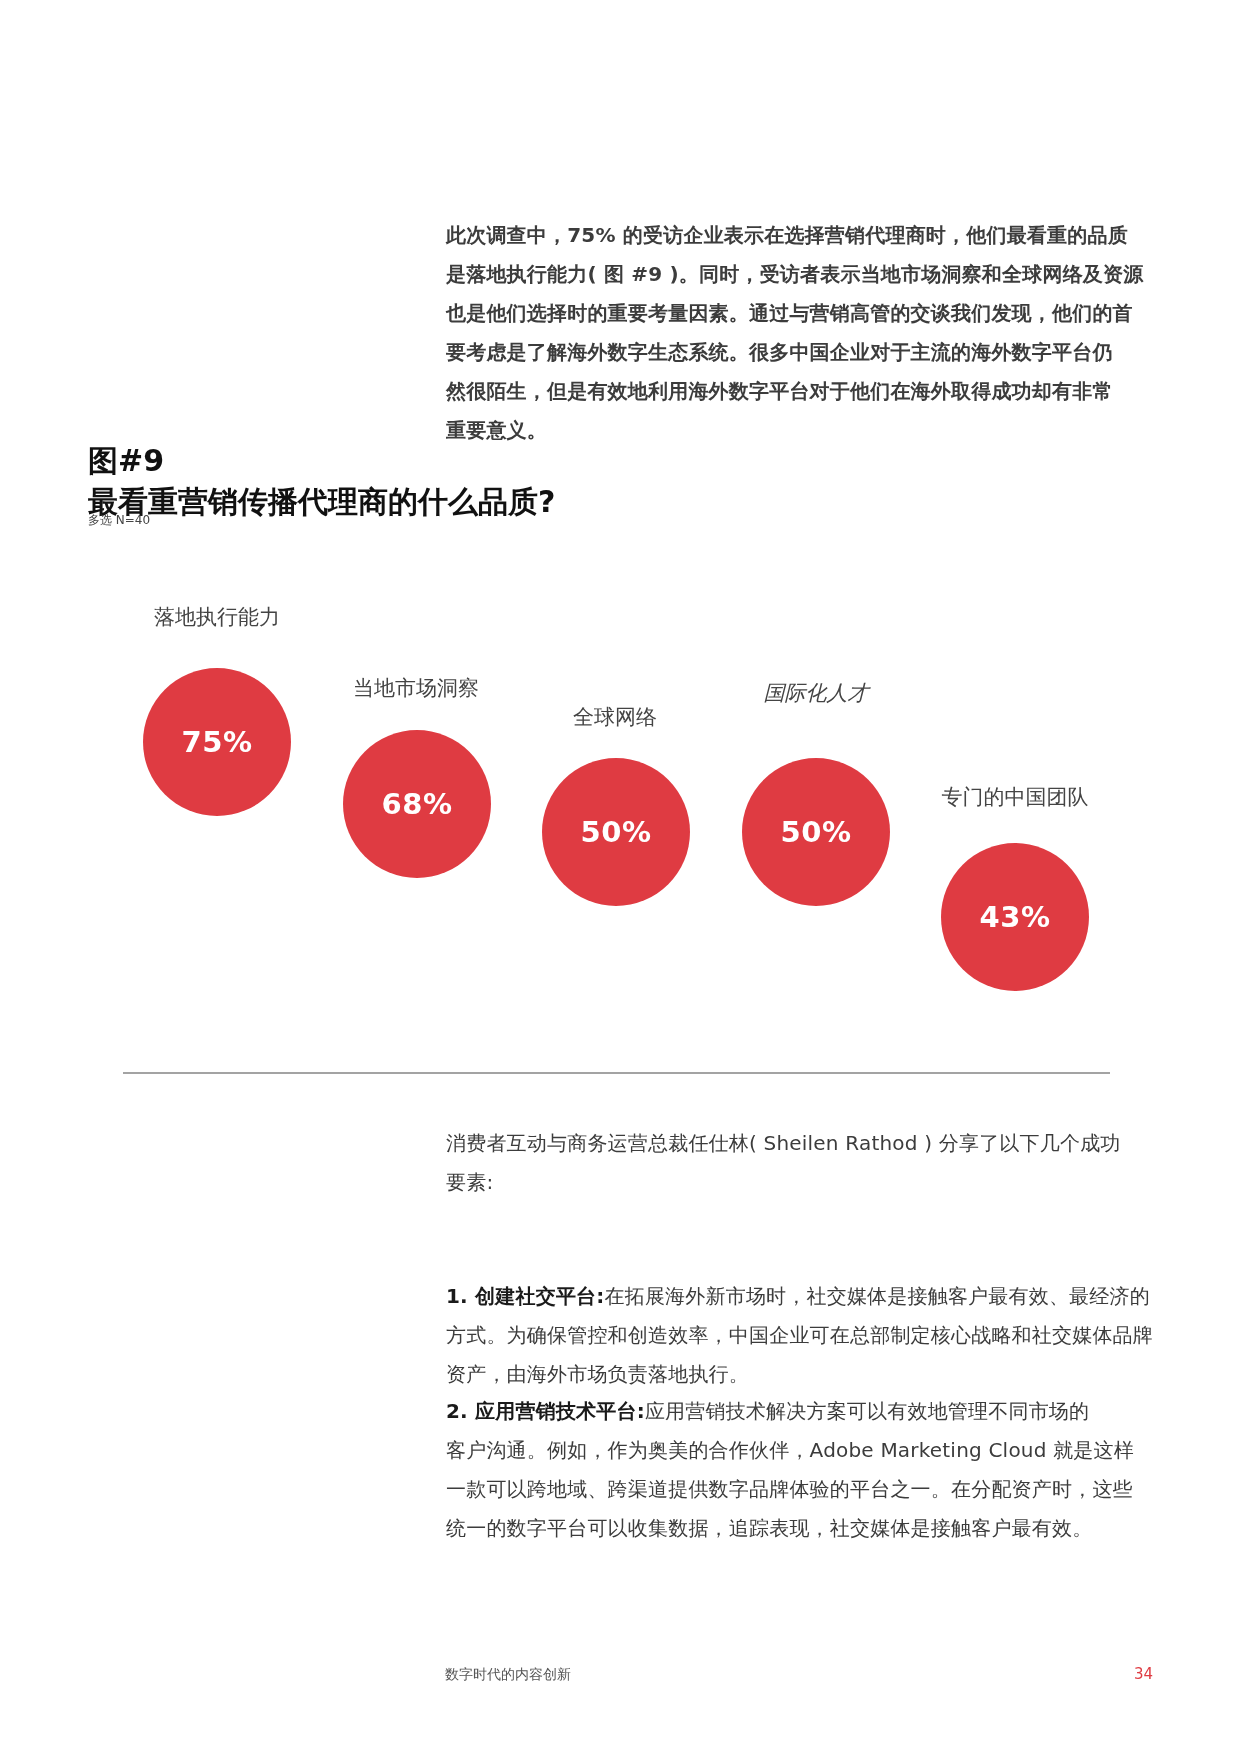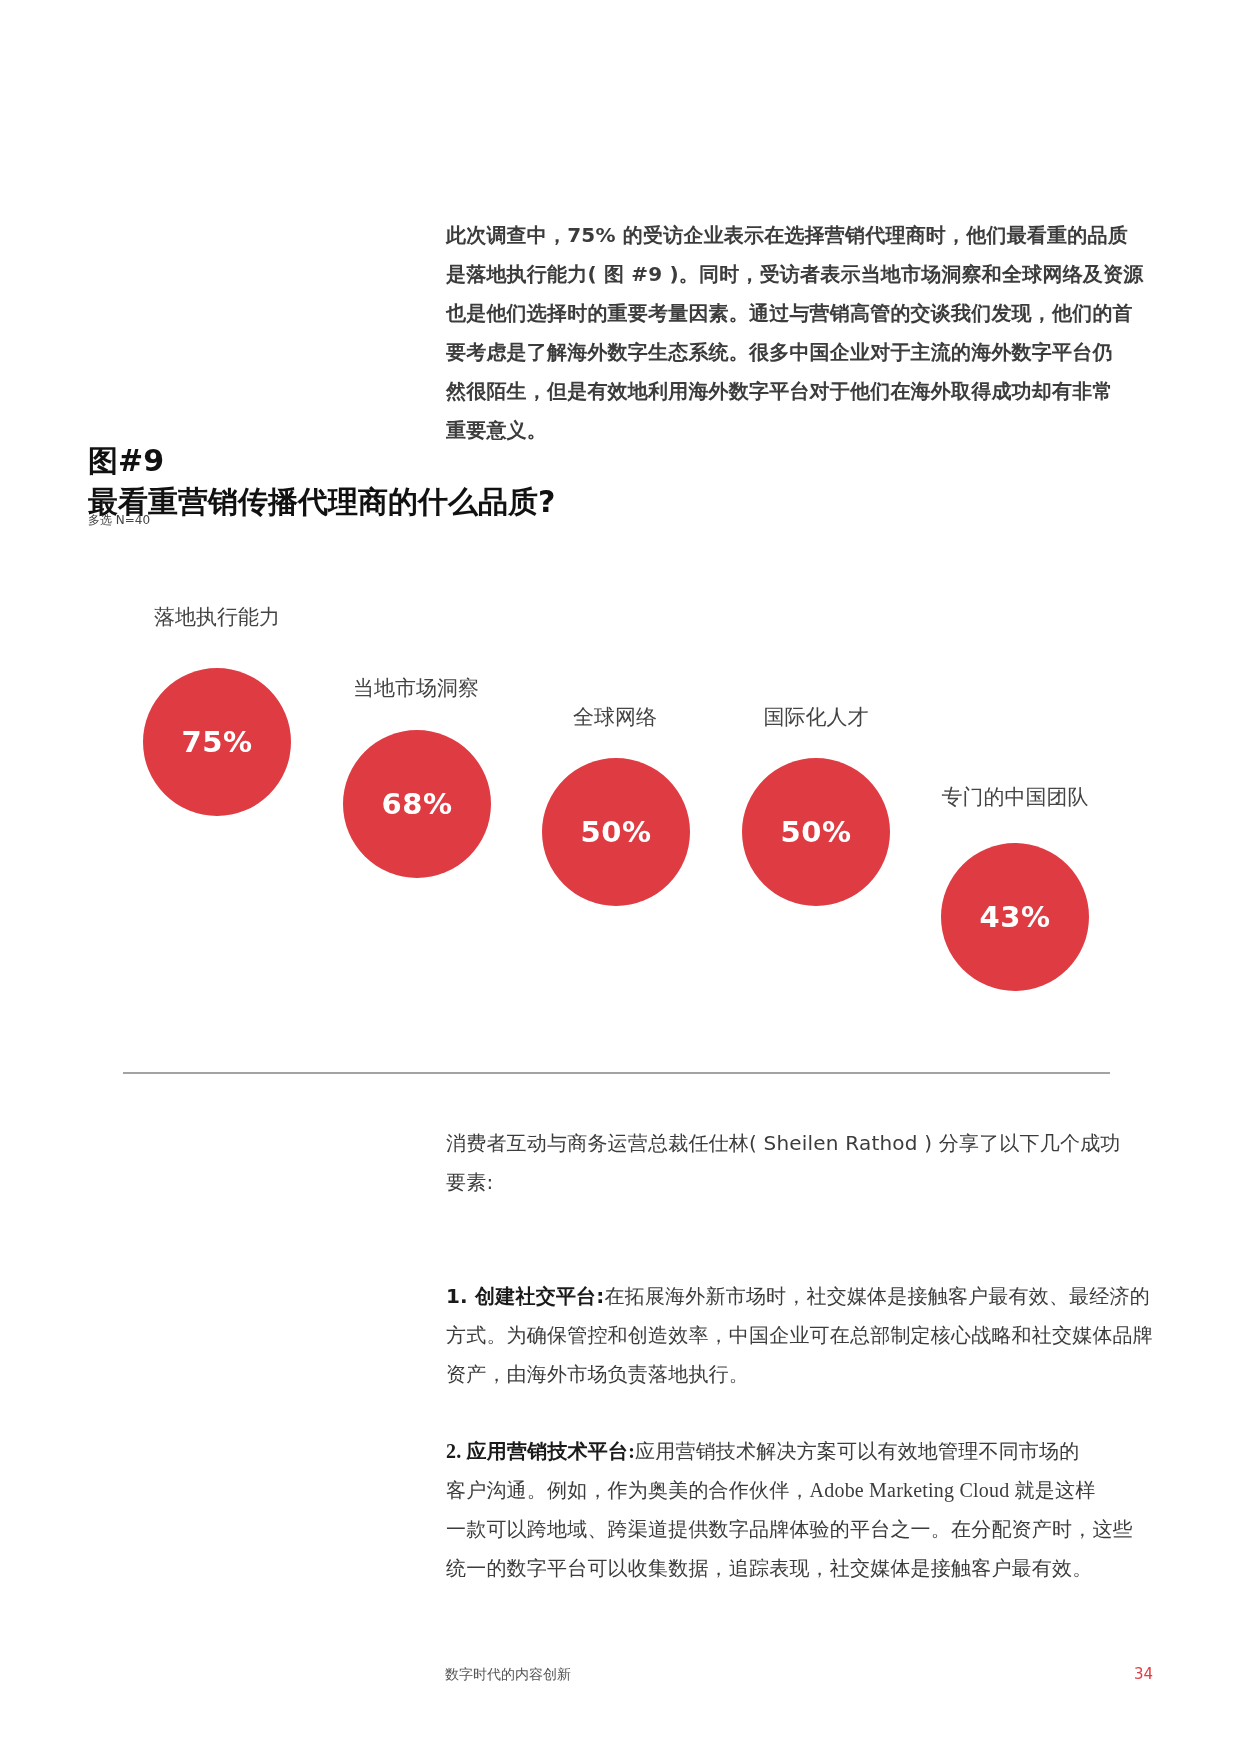--- a/index.html
+++ b/index.html
@@ -39,21 +39,21 @@
     .bubble span {
       color: #ffffff; font-weight: bold; font-size: 29px;
       font-family: "DejaVu Sans", "Liberation Sans", sans-serif; letter-spacing: 0.5px;
     }
     #divider {
       position: absolute; left: 123px; top: 1072px; width: 987px; height: 2px;
       background: #a3a3a3;
     }
     #body2 { top: 1124px; }
     #point1 { top: 1277px; }
-    #point2 { top: 1432px; font-family: Liberation Serif, serif; }
+    #point2 { top: 1392px; }
     .para b { color: #1a1a1a; }
     #footer-title {
       position: absolute; left: 445px; top: 1666px; font-size: 14px; color: #555555;
       white-space: nowrap;
     }
     #page-number {
       position: absolute; left: 1134px; top: 1665px; font-size: 15px; color: #df3b42;
     }
   </style>
 </head>
@@ -81,21 +81,21 @@
   <div class="bubble-label" style="left:416px; top:675px;">当地市场洞察</div>
   <div class="bubble" style="left:343px; top:730px;">
     <span>68%</span>
   </div>
 
   <div class="bubble-label" style="left:615px; top:704px;">全球网络</div>
   <div class="bubble" style="left:542px; top:758px;">
     <span>50%</span>
   </div>
 
-  <div class="bubble-label" style="left:816px; top:704px;">国际化人才</div>
+  <div class="bubble-label" style="left:816px; top:680px;font-style:italic;">国际化人才</div>
   <div class="bubble" style="left:742px; top:758px;">
     <span>50%</span>
   </div>
 
   <div class="bubble-label" style="left:1015px; top:784px;">专门的中国团队</div>
   <div class="bubble" style="left:941px; top:843px;">
     <span>43%</span>
   </div>
 </div>
 

